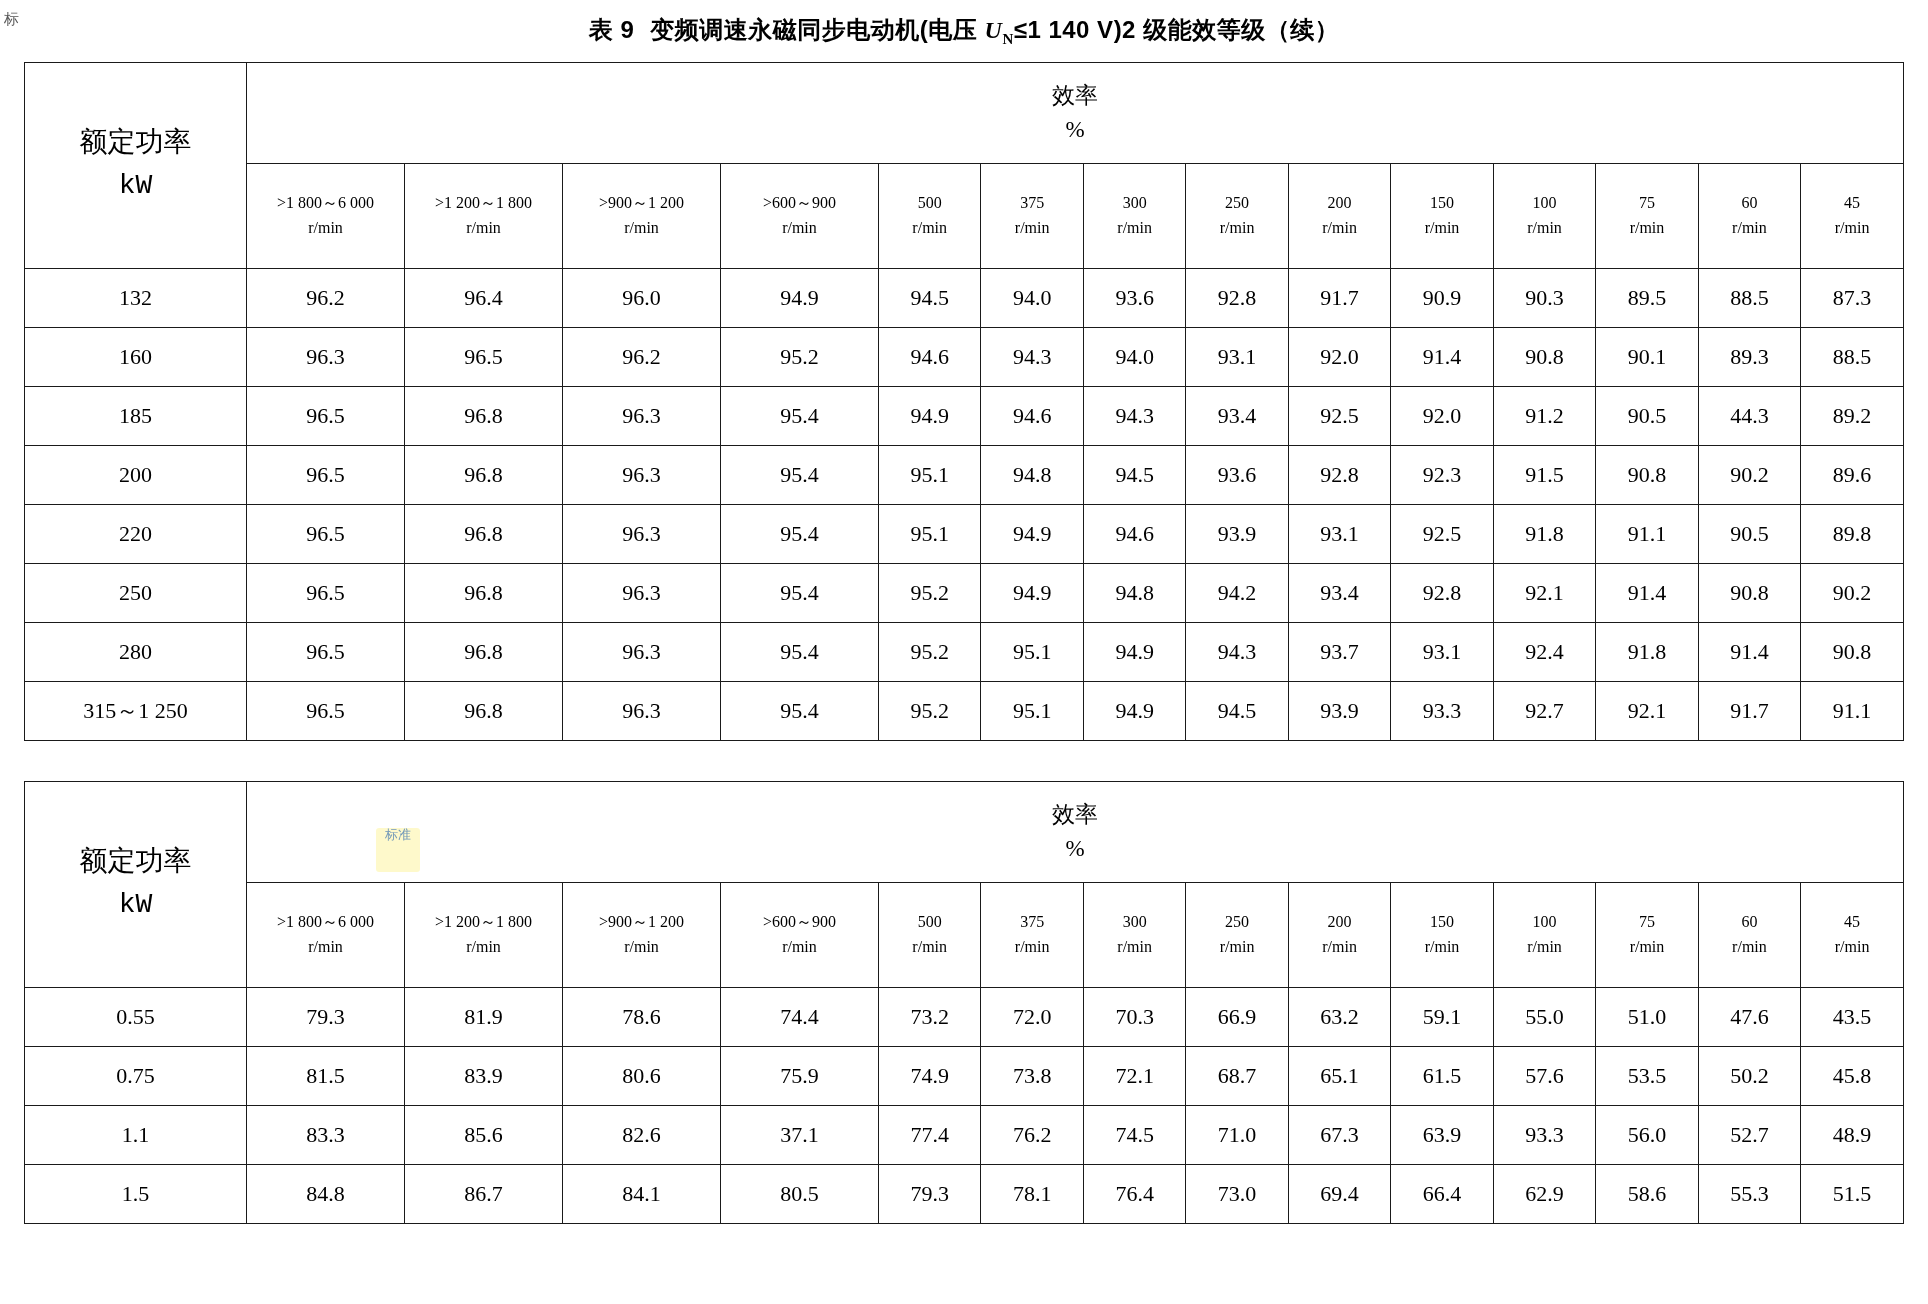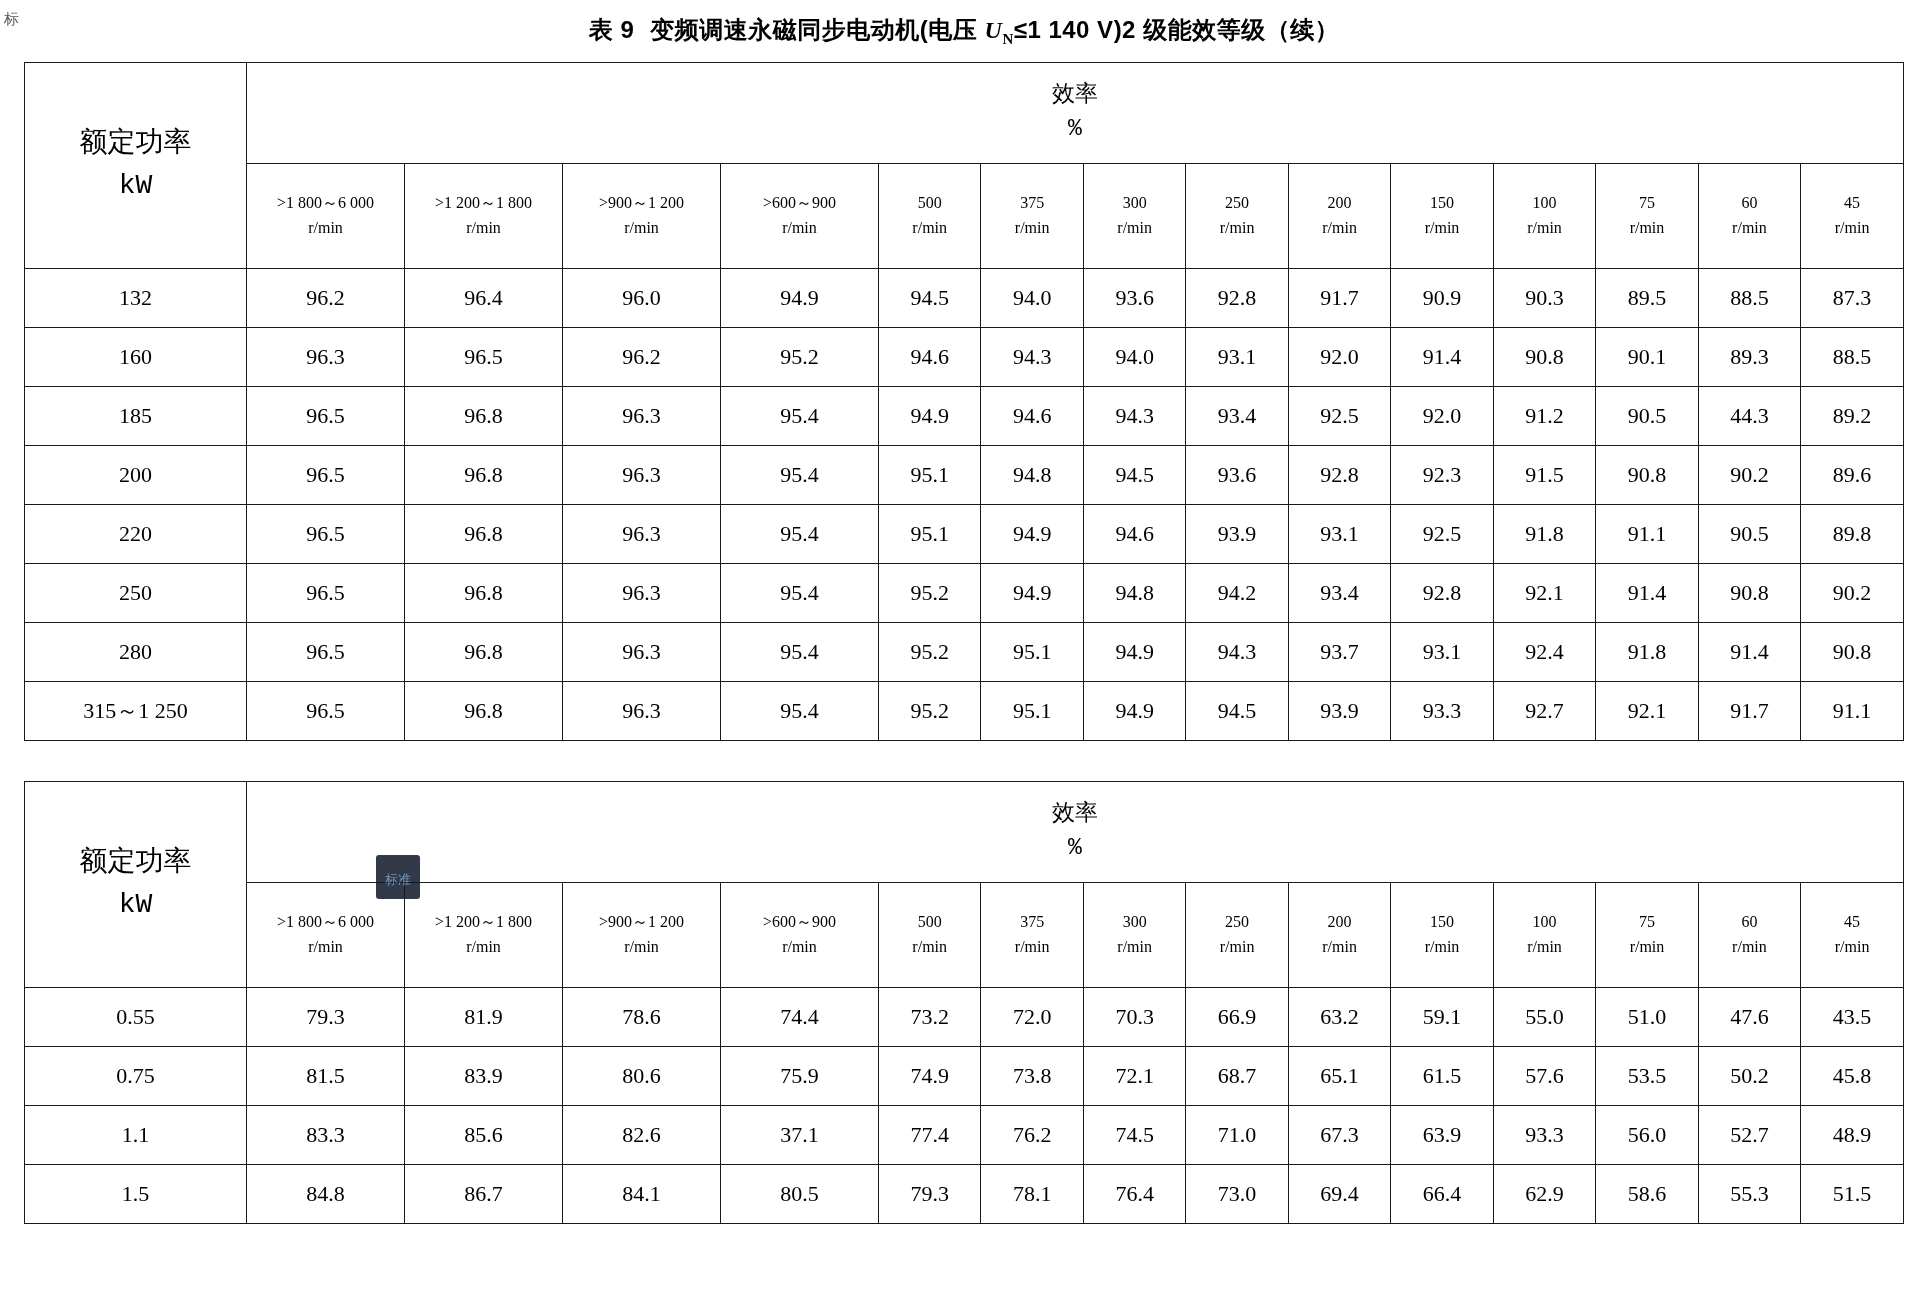--- a/index.html
+++ b/index.html
@@ -70,21 +70,21 @@
     vertical-align: middle;
     font-weight: normal;
     font-size: 21px;
     font-family: "Liberation Serif", "DejaVu Serif", serif;
     padding: 0;
   }
   table.eff .hdr-eff {
     height: 100px;
     font-size: 23px;
     line-height: 1.45;
-    font-family: Liberation Mono, monospace;
+    font-family: Liberation Serif, serif;
   }
   table.eff .hdr-power {
     font-size: 28px;
     line-height: 1.5;
     font-family: Liberation Mono, monospace;
     text-align: center;
   }
   table.eff .hdr-speed {
     height: 104px;
     font-size: 16px;
@@ -98,31 +98,30 @@
   .col-power { width: 208px; }
   .col-wide { width: 148px; }
   .col-narrow { width: 96px; }
   .gap-1 { height: 40px; }
   .watermark {
     position: absolute;
     left: 376px;
     top: 828px;
     width: 44px;
     height: 44px;
-    background: #0f172a;
+    background: #fef9c3;
     border-radius: 3px;
     color: #5b87ad;
     font-size: 13px;
     font-family: "Liberation Sans", sans-serif;
     line-height: 1.1;
     text-align: center;
-    padding-top: 18px;
+    padding-top: 0;
     box-sizing: border-box;
     opacity: 0.85;
-    margin-top: 27px;
   }
 </style>
 </head>
 <body>
 
 <div class="page">
 
   <div class="side-mark">标</div>
 
   <div class="table-block">

